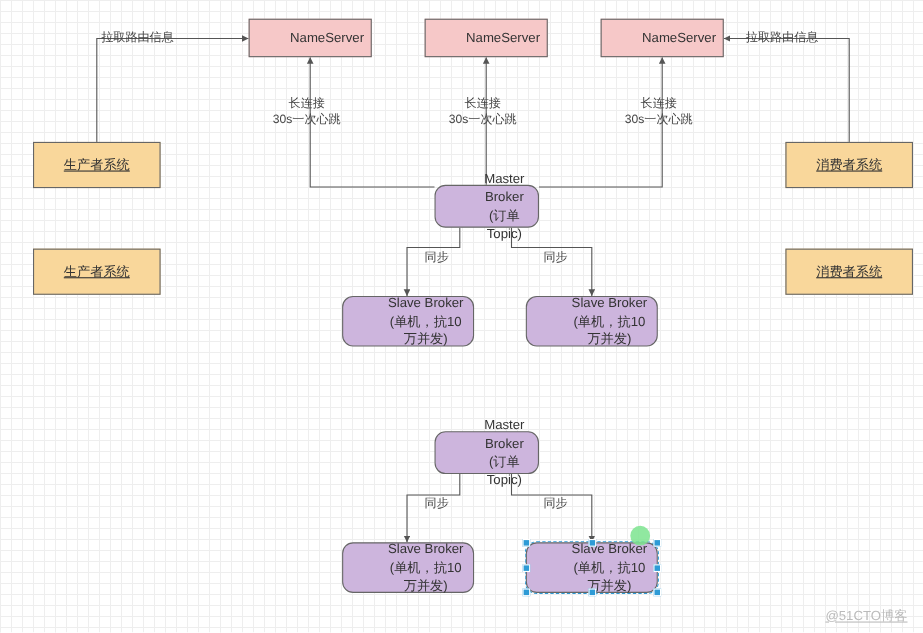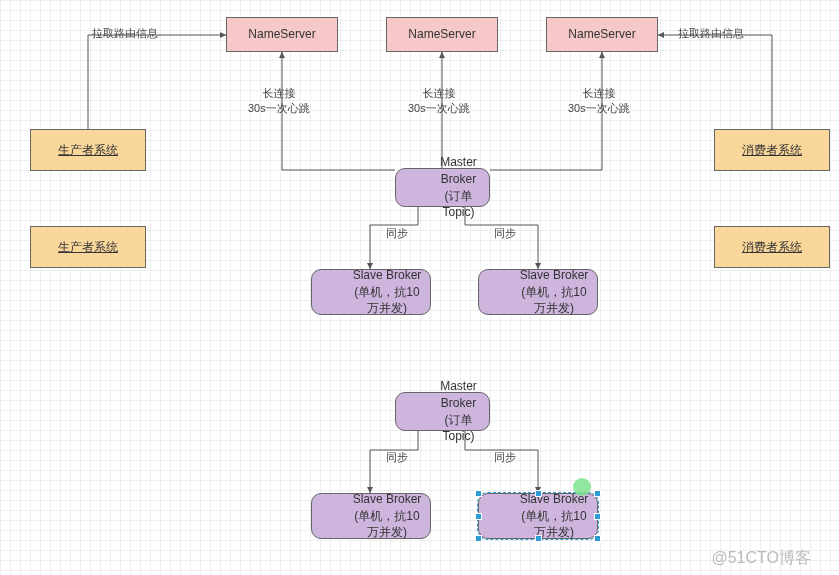--- a/index.html
+++ b/index.html
@@ -14,28 +14,28 @@
     background-color:#fff;
     overflow:hidden;
   }
   .node{
     position:absolute;display:flex;align-items:center;justify-content:center;
     text-align:center;line-height:1.4;
     box-sizing:border-box;border:1px solid #666;
     background:#fff;
     padding:4px 6px;
   }
-  .pink{background:#f6c8c8;}
+  .pink{background:#f6c8c8;justify-content:flex-end;}
   .orange{background:#f9d79b;text-decoration:underline;}
   .purple{background:#cdb5dd;border-radius:10px;padding-left:38px;}
   .selected{outline:1px dashed #2e9bd6;}
   .handle{position:absolute;width:7px;height:7px;background:#2e9bd6;border:1px solid #fff;box-sizing:border-box;}
   .sel-dot{position:absolute;width:18px;height:18px;border-radius:50%;background:#7de48f;opacity:.85;}
   .edge-label{position:absolute;font-size:11px;color:#444;background:transparent;white-space:nowrap;text-align:right;}
-  .watermark{position:absolute;right:28px;bottom:6px;font-size:16px;color:#bbb;}
+  .watermark{position:absolute;right:14px;bottom:6px;font-size:12px;color:#bbb;text-decoration:underline;}
   svg{position:absolute;left:0;top:0;pointer-events:none;}
 </style>
 </head>
 <body>
 
 <div class="canvas">
 
 <svg width="839" height="575">
   <defs>
     <marker id="ah" markerWidth="7" markerHeight="7" refX="6" refY="3" orient="auto">

